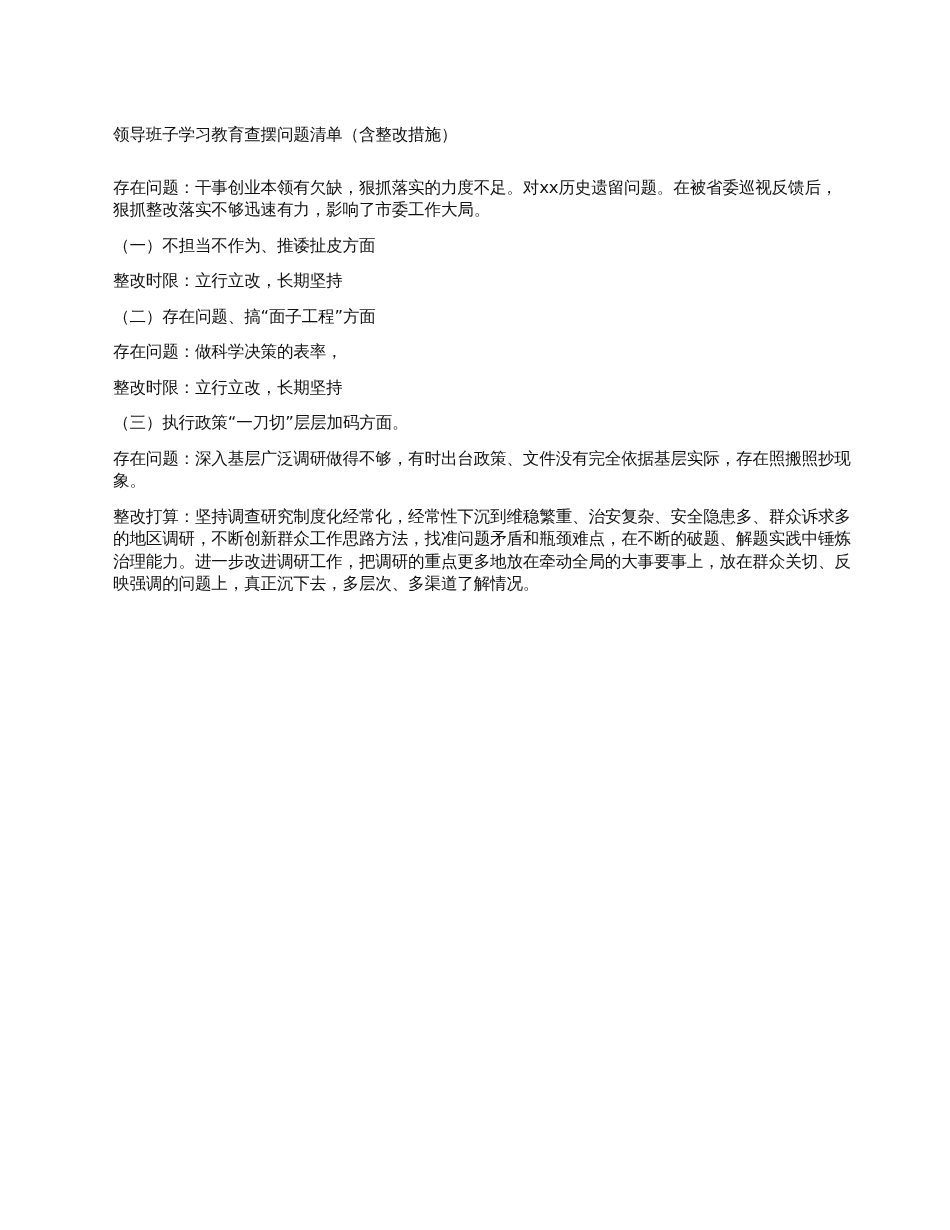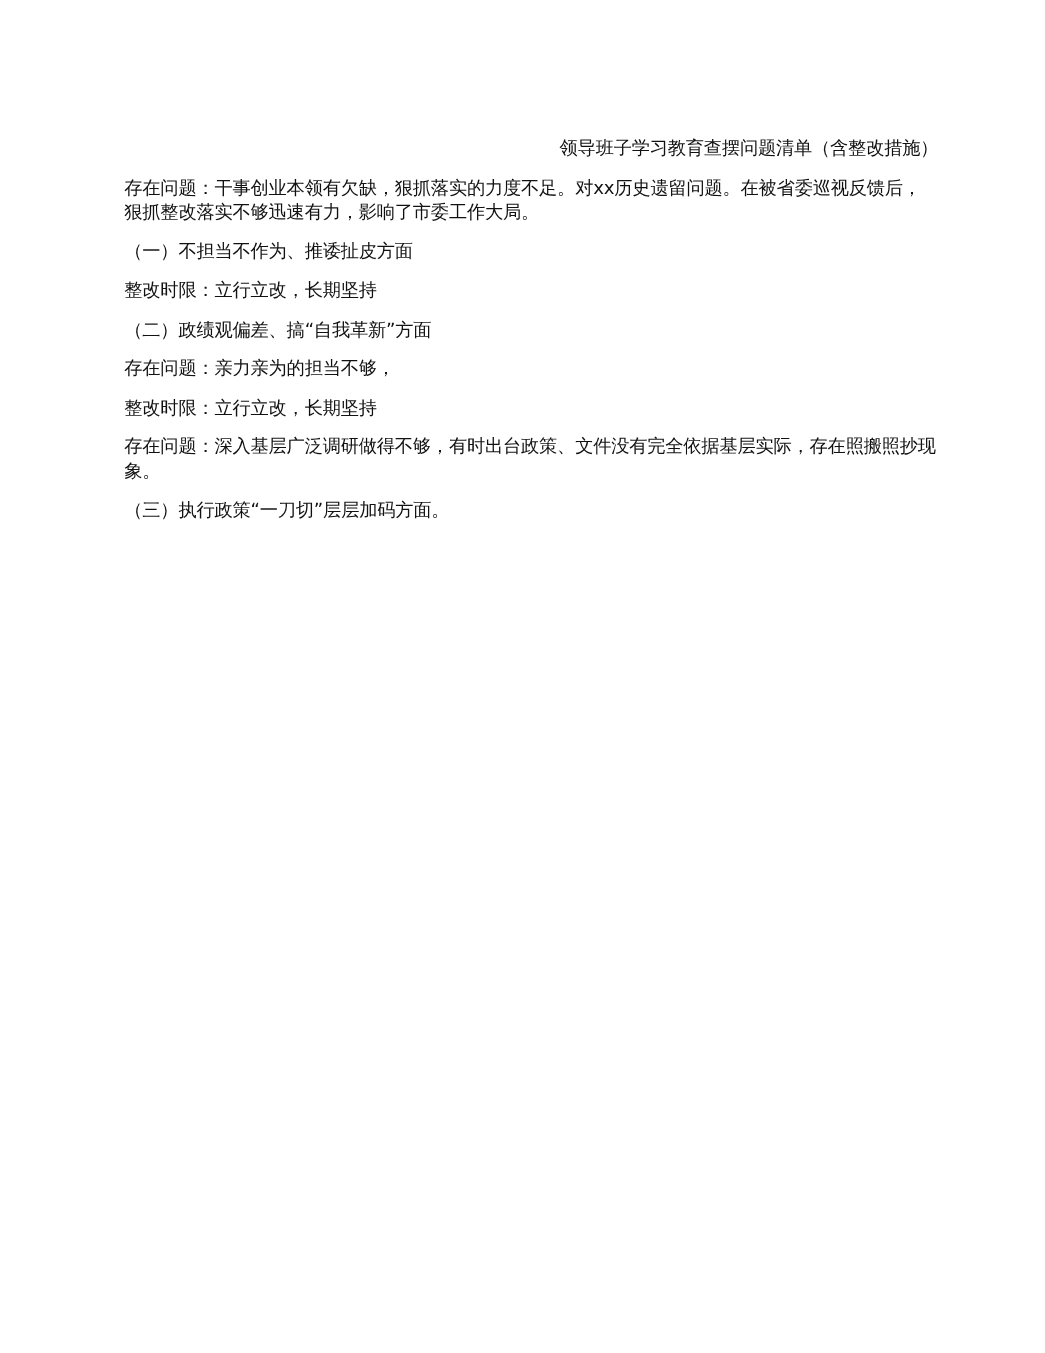--- a/index.html
+++ b/index.html
@@ -23,34 +23,34 @@
   }
   .para {
     font-size: 16.6px;
     line-height: 22.5px;
     margin: 0 0 13px 0;
     letter-spacing: -0.2px;
     text-align: left;
     word-break: break-all;
   }
   .title {
-    margin-bottom: 13px;
-    text-align: right;
+    margin-bottom: 30px;
   }
 </style>
 </head>
 <body>
 
 <div class="page">
   <p class="para title">领导班子学习教育查摆问题清单（含整改措施）</p>
 
   <p class="para">存在问题：干事创业本领有欠缺，狠抓落实的力度不足。对xx历史遗留问题。在被省委巡视反馈后，狠抓整改落实不够迅速有力，影响了市委工作大局。</p>
   <p class="para">（一）不担当不作为、推诿扯皮方面</p>
   <p class="para">整改时限：立行立改，长期坚持</p>
 
-  <p class="para">（二）政绩观偏差、搞“自我革新”方面</p>
-  <p class="para">存在问题：亲力亲为的担当不够，</p>
+  <p class="para">（二）存在问题、搞“面子工程”方面</p>
+  <p class="para">存在问题：做科学决策的表率，</p>
   <p class="para">整改时限：立行立改，长期坚持</p>
 
+  <p class="para">（三）执行政策“一刀切”层层加码方面。</p>
   <p class="para">存在问题：深入基层广泛调研做得不够，有时出台政策、文件没有完全依据基层实际，存在照搬照抄现象。</p>
-  <p class="para">（三）执行政策“一刀切”层层加码方面。</p>
+  <p class="para">整改打算：坚持调查研究制度化经常化，经常性下沉到维稳繁重、治安复杂、安全隐患多、群众诉求多的地区调研，不断创新群众工作思路方法，找准问题矛盾和瓶颈难点，在不断的破题、解题实践中锤炼治理能力。进一步改进调研工作，把调研的重点更多地放在牵动全局的大事要事上，放在群众关切、反映强调的问题上，真正沉下去，多层次、多渠道了解情况。</p>
 
 </div>
 
 </body></html>

